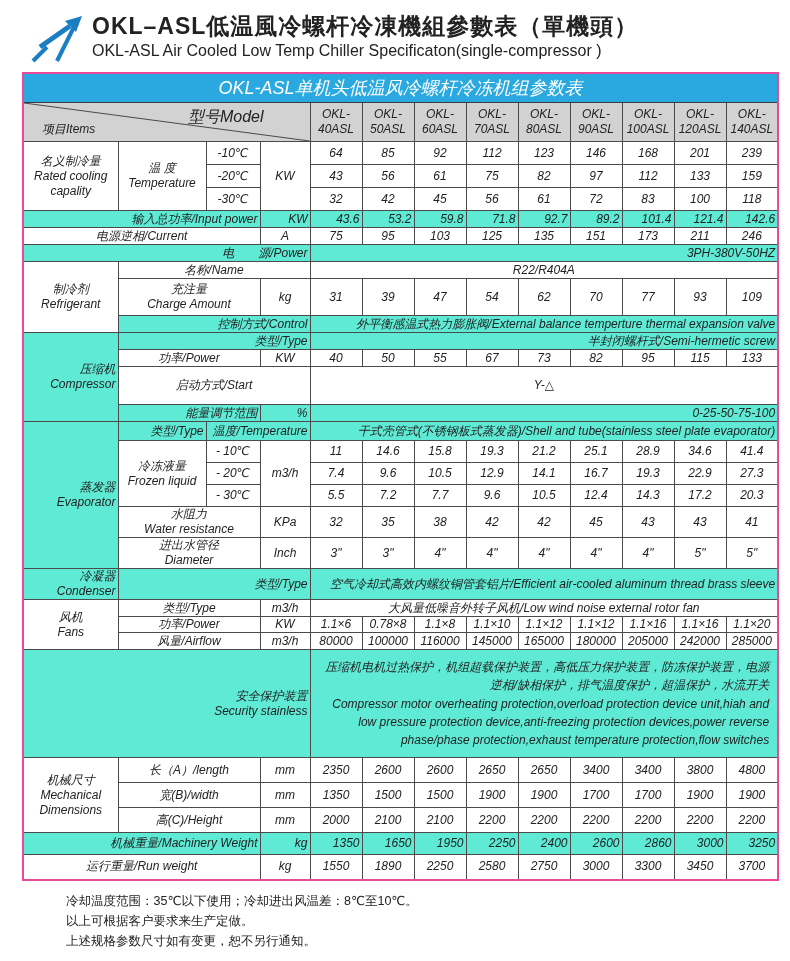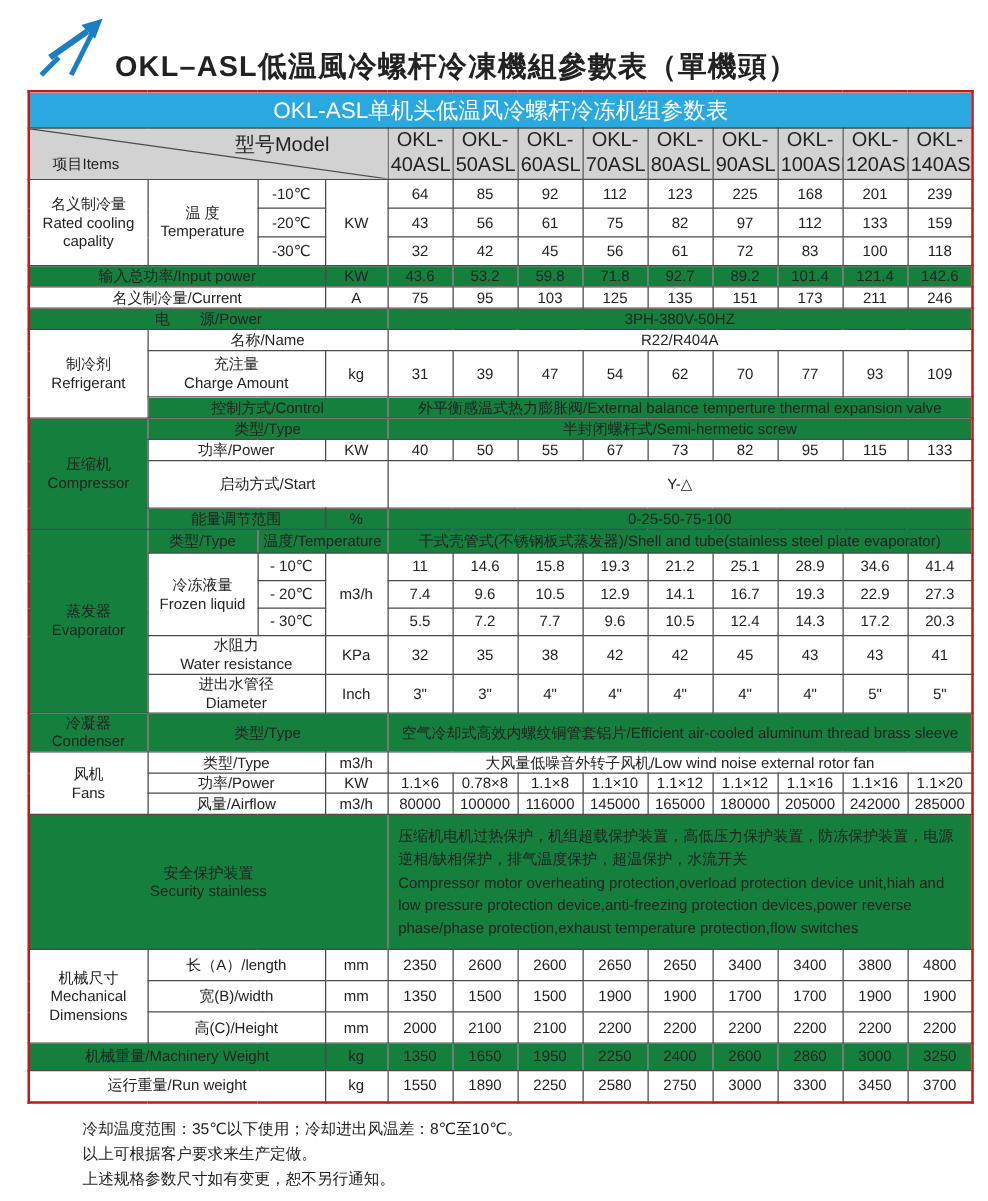--- a/index.html
+++ b/index.html
@@ -1,35 +1,35 @@
 <!DOCTYPE html>
 <html><head>
 <meta charset="utf-8">
 <style>
   html,body{margin:0;padding:0;background:#fff;}
   body{width:790px;font-family:"Liberation Sans","DejaVu Sans",sans-serif;color:#222;}
   .page{width:790px;height:961px;overflow:hidden;background:#fff;}
 
   
-  .doc-header{display:flex;align-items:flex-end;padding:6px 0 0 30px;height:62px;}
+  .doc-header{display:flex;align-items:center;padding:6px 0 0 30px;height:62px;}
   .logo{flex:0 0 58px;padding-top:8px;}
   .titles{padding-left:4px;}
   .title-zh{margin:0;font-size:23px;font-weight:bold;letter-spacing:1px;line-height:1.25;}
   .title-en{margin:0;font-size:16px;font-weight:normal;line-height:1.3;}
 
   
-  table.spec{border-collapse:collapse;table-layout:fixed;width:755px;margin:4px 0 0 22px;border:2px solid #b91c1c;}
+  table.spec{border-collapse:collapse;table-layout:fixed;width:755px;margin:4px 0 0 22px;border:2px solid #ec4899;font-style:italic;}
   td{border:1px solid #4a4a4a;padding:0 2px;text-align:center;vertical-align:middle;
      font-size:12px;line-height:1.25;overflow:hidden;background:#fff;}
-  tr.gray td{background:#15803d;}
+  tr.gray td{background:#5eead4;text-align:right;}
   tr.hdr td{background:#d2d2d2;}
   td.wbg{background:#fff;}
   td.banner{background:#29a9e0;color:#fff;font-size:18px;font-weight:500;height:28px;border-bottom:1px solid #3c3c3c;}
   td.lbl{padding:0 2px;}
-  td.model{white-space:pre-line;font-size:16px;}
+  td.model{white-space:pre-line;font-size:12px;}
   td.corner{position:relative;height:38px;}
   .corner-items{position:absolute;left:18px;bottom:4px;font-size:12px;}
   .corner-model{position:absolute;right:46px;top:4px;font-size:16px;}
   svg.diag{position:absolute;left:0;top:0;width:100%;height:100%;display:block;}
   .security-cell{text-align:left;padding:5px 8px;line-height:1.5;}
   .security-cell div{margin:0 0 1px 0;}
 
   
   tr.r38{height:38px;} tr.r23{height:23px;} tr.r17{height:17px;} tr.r37{height:37px;}
   tr.r26{height:38px;} tr.r19{height:19px;} tr.r22{height:22px;} tr.r33{height:23px;}
@@ -48,20 +48,21 @@
     <div class="logo">
       <svg width="56" height="50" viewBox="0 0 56 50">
         <polygon points="52,2 35,7 46,18" fill="#1b7ec2"></polygon>
         <line x1="40" y1="12" x2="10" y2="33" stroke="#1b7ec2" stroke-width="5"></line>
         <line x1="45" y1="11" x2="27" y2="47" stroke="#1b7ec2" stroke-width="4"></line>
         <line x1="3" y1="47" x2="17" y2="33" stroke="#1b7ec2" stroke-width="4"></line>
       </svg>
     </div>
     <div class="titles">
       <h1 class="title-zh">OKL–ASL低温風冷螺杆冷凍機組參數表（單機頭）</h1>
+      <h2 class="title-en">OKL-ASL Air Cooled Low Temp Chiller Specificaton(single-compressor )</h2>
     </div>
   </div>
 
   <table class="spec">
     <colgroup>
       <col style="width:95px">
         <col style="width:88px">
         <col style="width:54px">
         <col style="width:50px">
       <col style="width:52px">
@@ -117,21 +118,21 @@
           <span>温 度</span><br>
           <span>Temperature</span>
         </td>
         <td>-10℃</td>
         <td rowspan="3" class="unit">KW</td>
       <td class="val">64</td>
           <td class="val">85</td>
           <td class="val">92</td>
           <td class="val">112</td>
           <td class="val">123</td>
-          <td class="val">225</td>
+          <td class="val">146</td>
           <td class="val">168</td>
           <td class="val">201</td>
           <td class="val">239</td>
         </tr>
       <tr class="r23">
         <td>-20℃</td>
       <td class="val">43</td>
           <td class="val">56</td>
           <td class="val">61</td>
           <td class="val">75</td>
@@ -162,21 +163,21 @@
           <td class="val">59.8</td>
           <td class="val">71.8</td>
           <td class="val">92.7</td>
           <td class="val">89.2</td>
           <td class="val">101.4</td>
           <td class="val">121.4</td>
           <td class="val">142.6</td>
         </tr>
 
       <tr class="r17">
-        <td colspan="3" class="lbl">名义制冷量/Current</td>
+        <td colspan="3" class="lbl">电源逆相/Current</td>
         <td class="unit">A</td>
       <td class="val">75</td>
           <td class="val">95</td>
           <td class="val">103</td>
           <td class="val">125</td>
           <td class="val">135</td>
           <td class="val">151</td>
           <td class="val">173</td>
           <td class="val">211</td>
           <td class="val">246</td>

